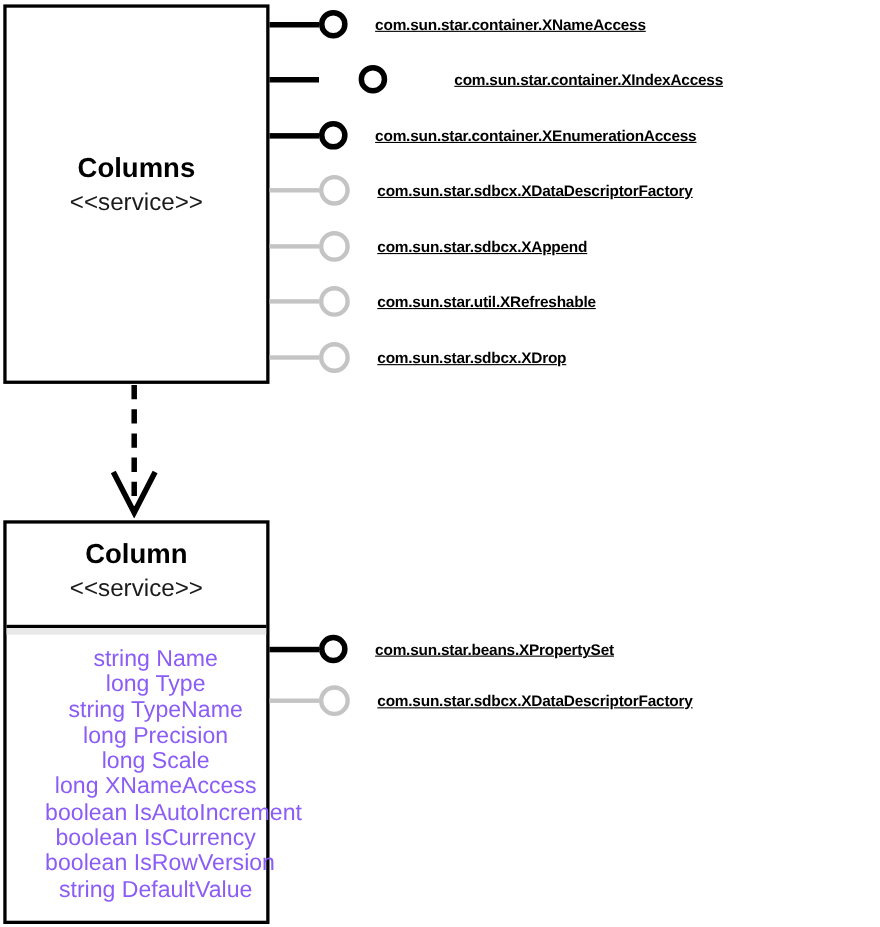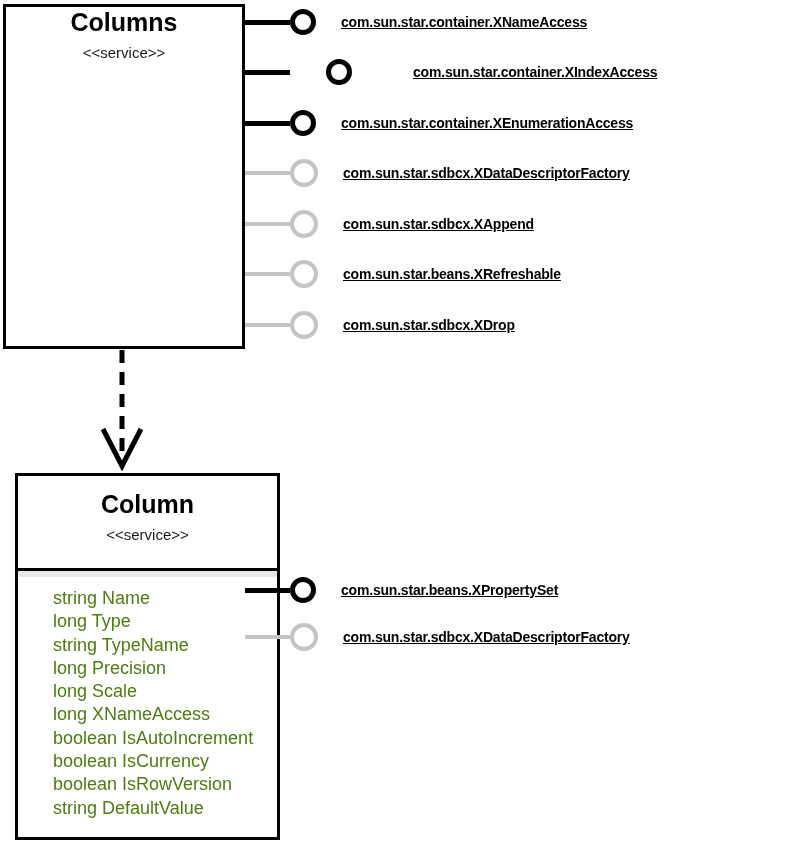--- a/index.html
+++ b/index.html
@@ -12,55 +12,56 @@
   }
   .diagram { position: relative; width: 800px; height: 843px; background: #ffffff; }
 
   
   .service-box {
     position: absolute;
     background: #ffffff;
     border: 3px solid #000000;
   }
   #columns-box { left: 3px; top: 4px; width: 242px; height: 345px; }
-  #column-box  { left: 3px; top: 473px; width: 265px; height: 367px; margin-left: 12px; }
+  #column-box  { left: 3px; top: 473px; width: 242px; height: 367px; }
 
   .box-title {
     font-weight: bold;
     font-size: 25px;
     line-height: 30px;
     text-align: center;
     white-space: nowrap;
   }
   .box-stereotype {
-    font-size: 15px;
+    font-size: 22px;
     line-height: 22px;
     text-align: center;
     margin-top: 5px;
     color: #1a1a1a;
   }
-  #columns-box .box-title { }
+  #columns-box .box-title { margin-top: 131px; }
 
   #column-box .box-header {
     height: 82px;
     border-bottom: 3px solid #000000;
   }
   #column-box .box-title { margin-top: 13px; }
 
   .shadow-stripe {
     height: 6px;
     background: #e8e8e8;
   }
 
   .attributes {
     padding: 10px 0 0 35px;
-    font-size: 18px;
+    font-size: 21px;
     line-height: 23.3px;
-    color: #4d7c0f;
+    color: #8b5cf6;
     white-space: nowrap;
+    text-align: center;
   }
 
   
   .iface-row {
     position: absolute;
     left: 245px;
     height: 40px;
     display: flex;
     align-items: center;
     white-space: nowrap;
@@ -123,21 +124,21 @@
     <div class="iface-label">com.sun.star.sdbcx.XDataDescriptorFactory</div>
   </div>
   <div class="iface-row gray r4">
     <div class="iface-line"></div>
     <div class="iface-circle"></div>
     <div class="iface-label">com.sun.star.sdbcx.XAppend</div>
   </div>
   <div class="iface-row gray r5">
     <div class="iface-line"></div>
     <div class="iface-circle"></div>
-    <div class="iface-label">com.sun.star.beans.XRefreshable</div>
+    <div class="iface-label">com.sun.star.util.XRefreshable</div>
   </div>
   <div class="iface-row gray r6">
     <div class="iface-line"></div>
     <div class="iface-circle"></div>
     <div class="iface-label">com.sun.star.sdbcx.XDrop</div>
   </div>
 
   <svg id="dependency-arrow" width="70" height="122" viewBox="0 0 70 122">
     <line x1="32" y1="1" x2="32" y2="112" stroke="#000000" stroke-width="5" stroke-dasharray="13 9"></line>
     <polyline points="13,80 32,117 51,80" fill="none" stroke="#000000" stroke-width="5"></polyline>

